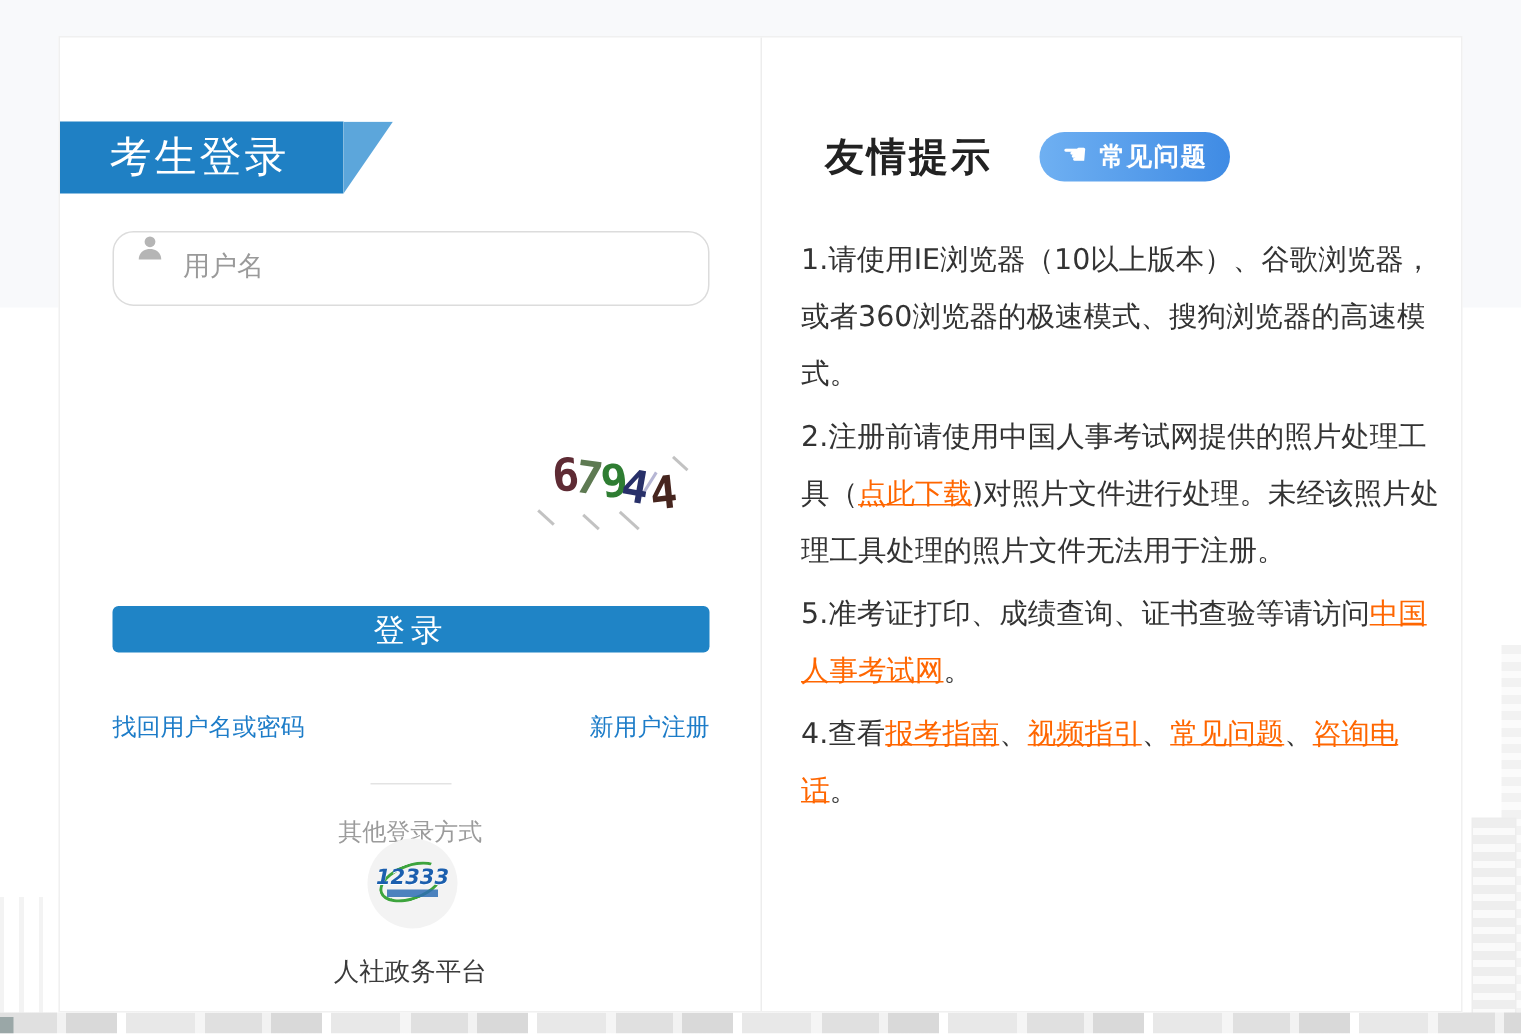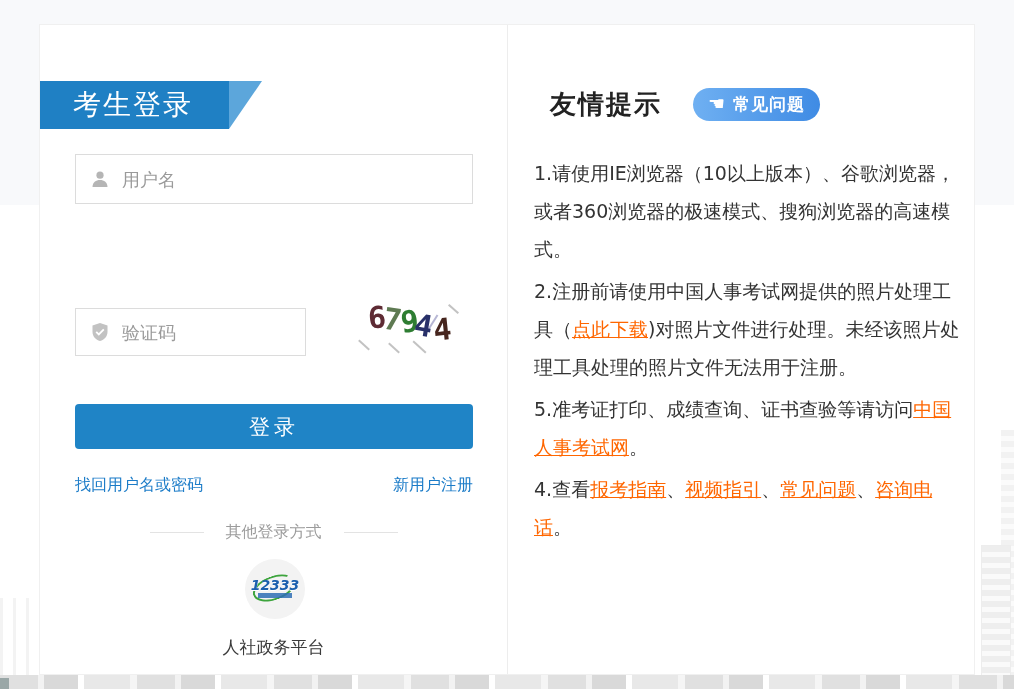--- a/index.html
+++ b/index.html
@@ -57,22 +57,22 @@
   }
   .ribbon-tail{
     position:absolute;left:189px;top:0;width:33px;height:48px;
     background:var(--ribbon-tail-blue);
     clip-path:polygon(0 0,100% 0,0 100%);
   }
 
   
   .field{
     position:absolute;left:35px;width:398px;height:50px;
-    border:1px solid #dcdcdc;border-radius:0;background:#fff;
-    box-sizing:border-box;display:flex;align-items:center;
+    border:1px solid #dcdcdc;border-radius:14px;background:#fff;
+    box-sizing:border-box;display:flex;font-family:Liberation Mono, monospace;
   }
   .field-user{top:129px;}
   .field-pass{top:206px;}
   .field-captcha{top:283px;width:231px;height:48px;}
   .field .f-icon{margin:0 10px 0 14px;width:20px;height:20px;flex:0 0 auto;display:block;}
   .field input{
     border:none;outline:none;background:transparent;flex:1;min-width:0;
     font-size:18px;color:#333;font-family:inherit;
   }
   .field input::placeholder{color:#9a9a9a;opacity:1;}
@@ -89,34 +89,34 @@
   }
   .noise{position:absolute;height:2px;background:#8f8f8f;opacity:.55;}
   .noise.n1{left:104px;top:8px;width:13px;transform:rotate(42deg);}
   .noise.n2{left:14px;top:44px;width:14px;transform:rotate(42deg);}
   .noise.n3{left:44px;top:47px;width:14px;transform:rotate(42deg);}
   .noise.n4{left:68px;top:46px;width:17px;transform:rotate(42deg);}
   .noise.n5{left:80px;top:22px;width:19px;background:#7a7ab0;transform:rotate(-58deg);}
 
   
   .login-btn{
-    position:absolute;left:35px;top:379px;width:398px;height:45px;
+    position:absolute;left:35px;top:379px;width:398px;height:31px;
     background:var(--primary-blue);border:none;border-radius:4px;
     color:#fff;font-size:21px;letter-spacing:4px;cursor:pointer;font-family:inherit;
   }
   .links-row{
     position:absolute;left:35px;top:450px;width:398px;
     display:flex;justify-content:space-between;align-items:flex-end;
   }
   .links-row a{color:var(--link-blue);font-size:16px;text-decoration:none;cursor:pointer;}
 
   .other-login{
     position:absolute;left:0;top:497px;width:467px;
     display:flex;align-items:center;justify-content:center;gap:22px;
-    color:#9b9b9b;font-size:16px;
+    color:#9b9b9b;font-size:16px;flex-direction:column;
   }
   .other-login .hr{width:54px;height:1px;background:#e3e3e3;}
 
   
   .sso-logo{
     position:absolute;left:205px;top:534px;width:60px;height:60px;border-radius:50%;
     background:#f3f3f3;cursor:pointer;overflow:hidden;
   }
   .logo-ellipse{
     position:absolute;left:7px;top:17px;width:44px;height:24px;
@@ -172,27 +172,20 @@
 
     <div class="field field-user">
       <svg class="f-icon" viewBox="0 0 20 20">
         <circle cx="10" cy="6.2" r="3.6" fill="#b5b5b5"></circle>
         <path d="M2.5 18 c0-4.4 3.4-7 7.5-7 s7.5 2.6 7.5 7 z" fill="#b5b5b5"></path>
       </svg>
       <input type="text" placeholder="用户名" style="">
     </div>
 
 
-    <div class="field field-captcha">
-      <svg class="f-icon" viewBox="0 0 20 20">
-        <path d="M10 1 L17.5 3.5 V10 c0 4.5-3.2 7.6-7.5 9 C5.7 17.6 2.5 14.5 2.5 10 V3.5 Z" fill="#c2c2c2"></path>
-        <path d="M6.2 9.8 l2.6 2.6 l5-5" fill="none" stroke="#fff" stroke-width="1.8"></path>
-      </svg>
-      <input type="text" placeholder="验证码" style="">
-    </div>
 
     <div class="captcha-img" title="">
       <span class="noise n1"></span>
       <span class="noise n2"></span>
       <span class="noise n3"></span>
       <span class="noise n4"></span>
       <span class="noise n5"></span>
     <span class="cap-digit" style="color: rgb(94, 43, 52); transform: rotate(-4deg) translateY(2px);">6</span>
         <span class="cap-digit" style="color: rgb(94, 122, 82); transform: rotate(8deg) translateY(4px);">7</span>
         <span class="cap-digit" style="color: rgb(46, 125, 50); transform: rotate(-6deg) translateY(6px);">9</span>

